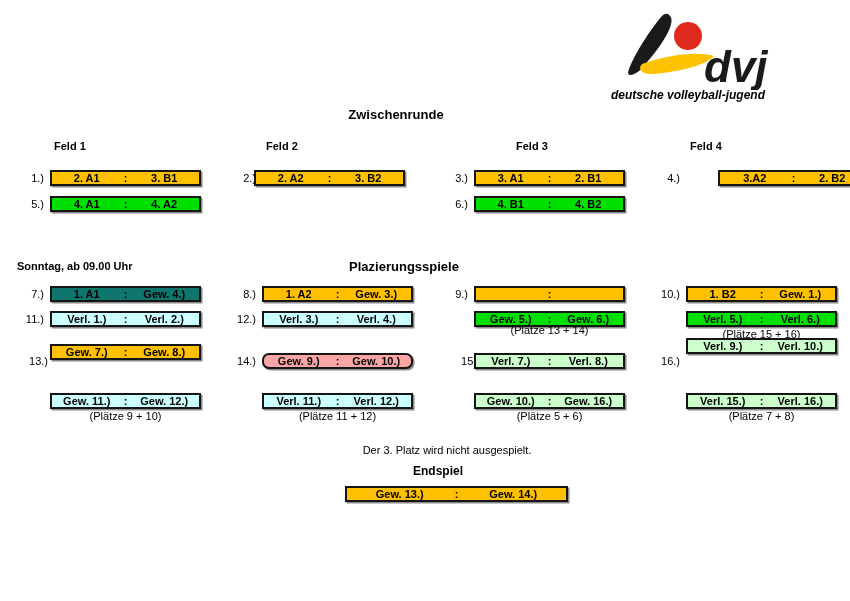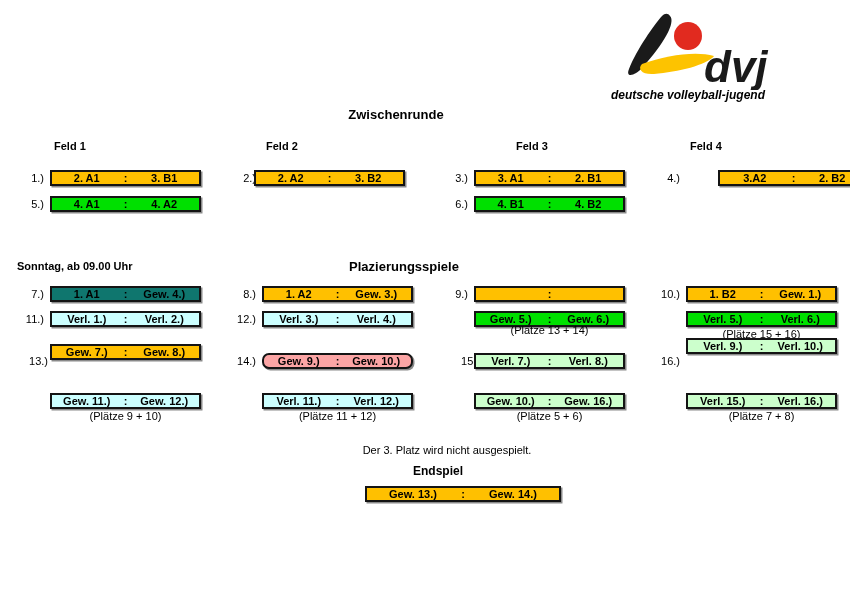--- a/index.html
+++ b/index.html
@@ -15,21 +15,21 @@
   .note-text { font-size:11px; }
   .match-label { font-size:11px; text-align:right; width:38px; line-height:16px; }
   .match-box {
     box-sizing:border-box; width:151px; height:16px;
     border:2px solid #141414; box-shadow:1.5px 1.5px 0 #8a8a8a;
     display:flex; align-items:center; font-size:11px; font-weight:bold;
   }
   .match-box .team { flex:1; text-align:center; white-space:nowrap; overflow:hidden; }
   .match-box .colon { width:8px; text-align:center; }
   .caption { font-size:11px; text-align:center; width:151px; white-space:nowrap; }
-  .final-box { width:196px;margin-left:20px; }
+  .final-box { width:223px; }
   .brand-subtitle { font-size:12px; font-weight:bold; font-style:italic; white-space:nowrap; }
 </style>
 </head>
 <body>
 
 <div class="page">
 
   <svg class="abs" style="left:612px; top:12px;" width="170" height="78" viewBox="0 0 170 78">
     <path d="M58,4 C64,10 52,32 30,56 C24,63 13,67 17,57 C25,37 42,13 50,4 C53,1 56,1 58,4 Z" fill="#1a1a1a"></path>
     <circle cx="76" cy="24" r="14" fill="#e12a1f"></circle>

